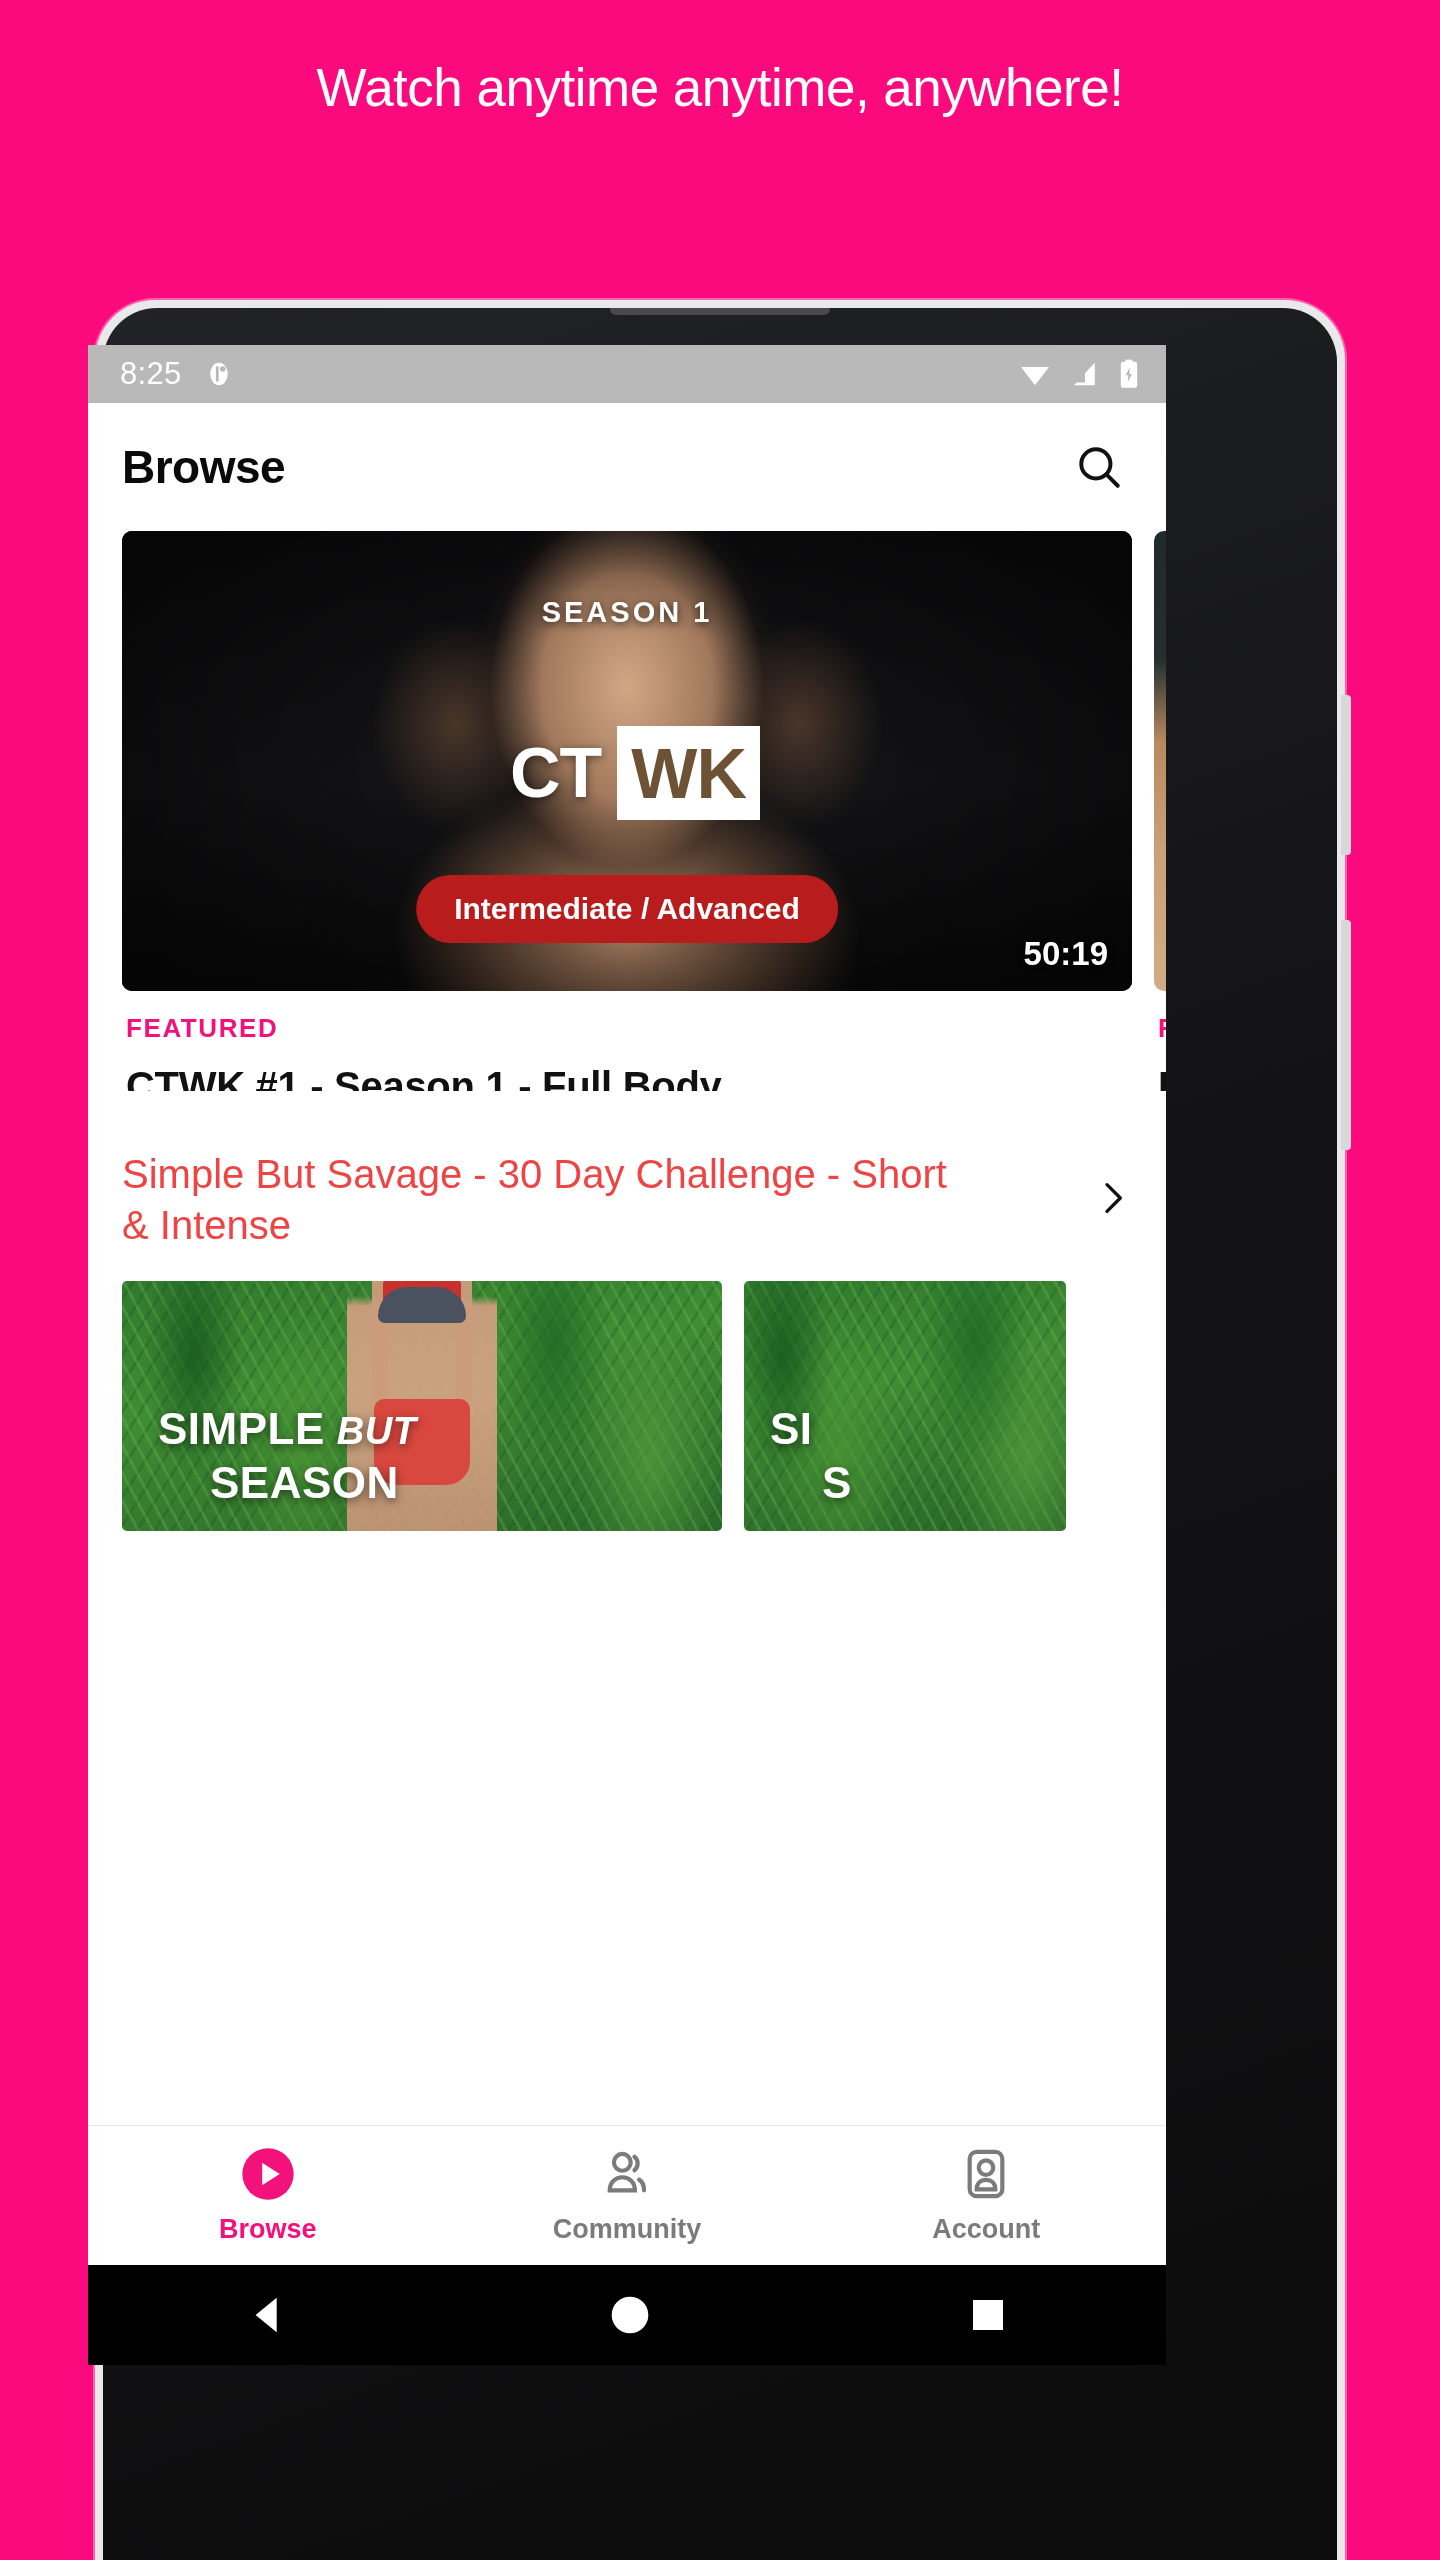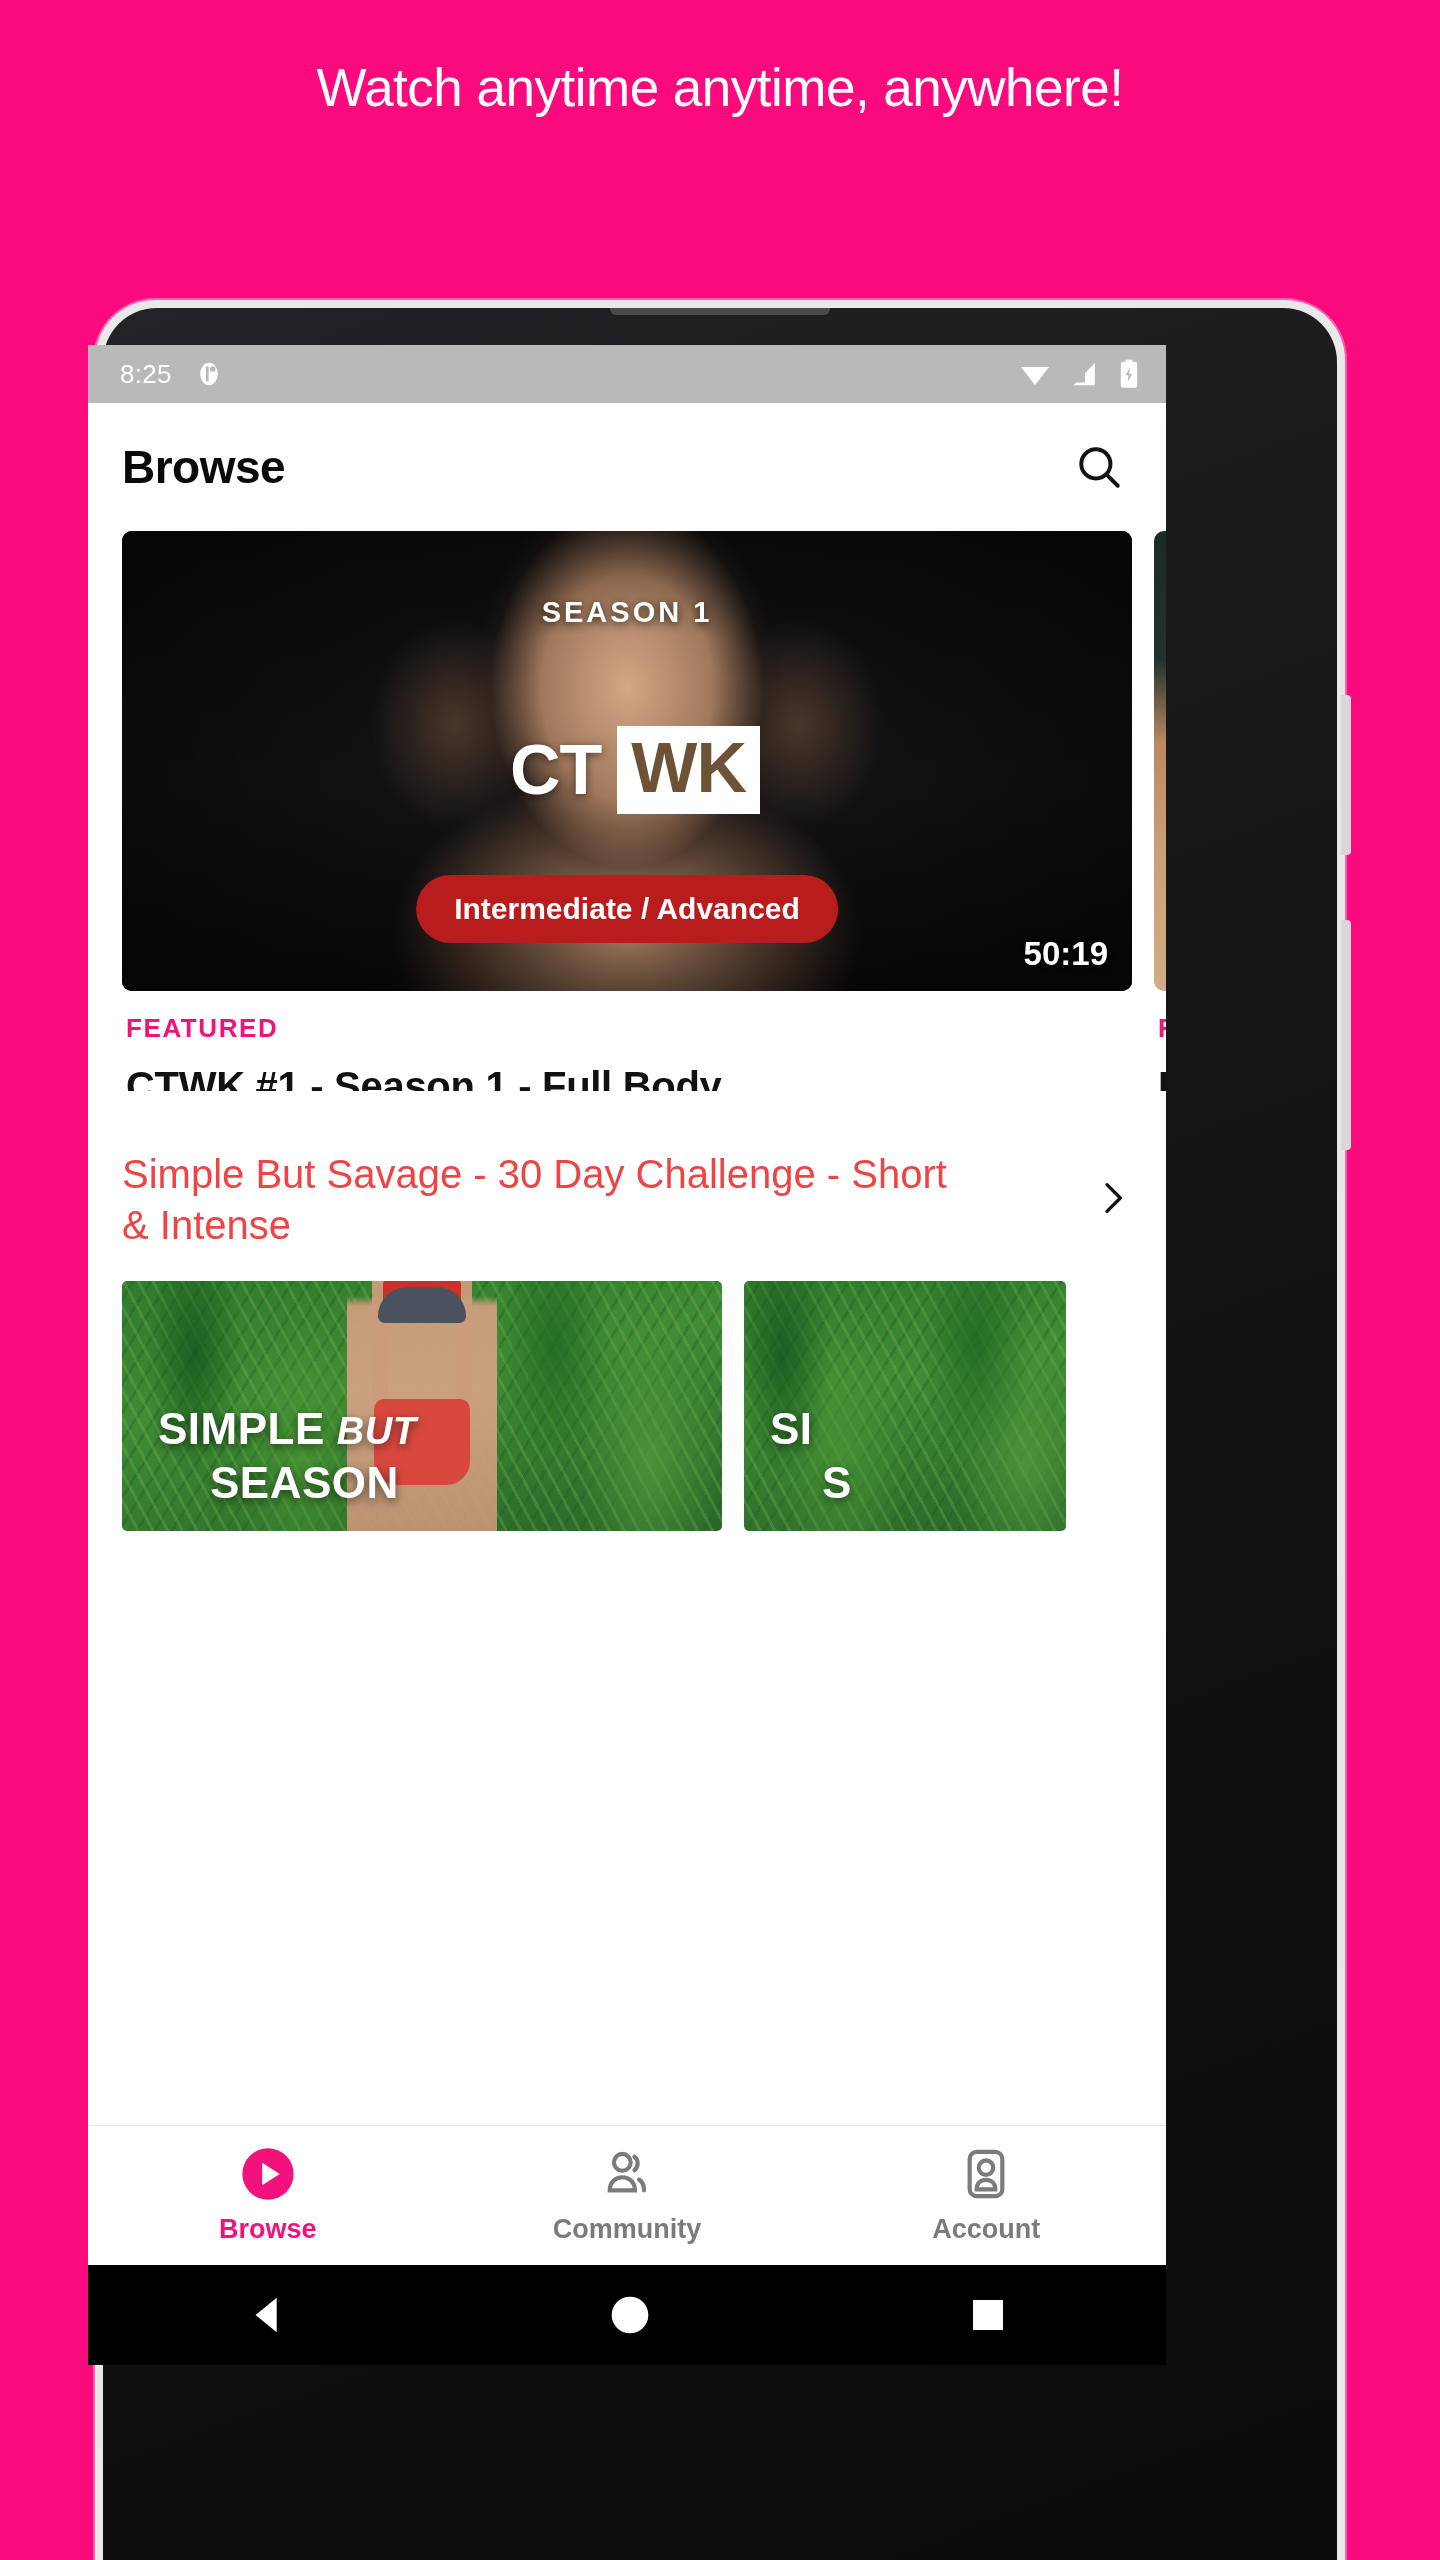--- a/index.html
+++ b/index.html
@@ -72,21 +72,21 @@
     overflow:hidden;
   }
 
   
   .statusbar {
     height:58px; background:#b9b9b9;
     display:flex; align-items:center;
     padding:0 26px 0 32px;
     color:#ffffff;
   }
-  .status-time { font-size:26px; letter-spacing:0.3px; }
+  .status-time { font-size:31px; letter-spacing:0.3px; }
   .status-left-icons { display:flex; align-items:center; gap:16px; margin-left:22px; }
   .status-right { margin-left:auto; display:flex; align-items:center; gap:18px; }
 
   
   .app-header {
     height:128px;
     display:flex; align-items:center;
     padding:0 34px 0 34px;
     background:#fff;
   }
@@ -133,21 +133,21 @@
     display:flex; align-items:center; justify-content:center; gap:0;
   }
   .hero-logo .ct {
     color:#fff; font-size:70px; font-weight:bold; letter-spacing:-1px;
     text-shadow:0 2px 10px rgba(0,0,0,0.55);
     margin-left:16px;
   }
   .hero-logo .wk {
     background:#fff; color:#6d5236;
     font-size:70px; font-weight:bold; letter-spacing:-1px;
-    padding:2px 14px 6px 14px; margin-left:16px;
+    padding:8px 14px 6px 14px; margin-left:16px;
   }
   .level-badge {
     position:absolute; left:50%; transform:translateX(-50%);
     bottom:48px;
     background:#b91c1c; color:#fff;
     font-size:30px; font-weight:bold;
     padding:17px 38px; border-radius:40px;
     white-space:nowrap;
   }
   .duration {

